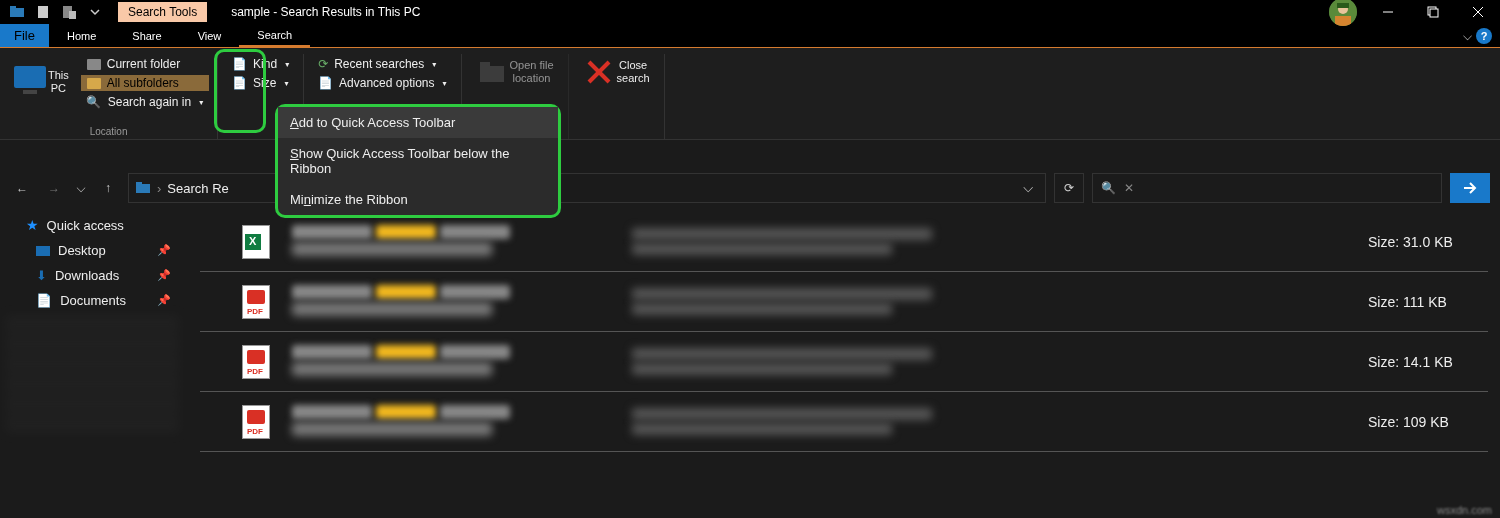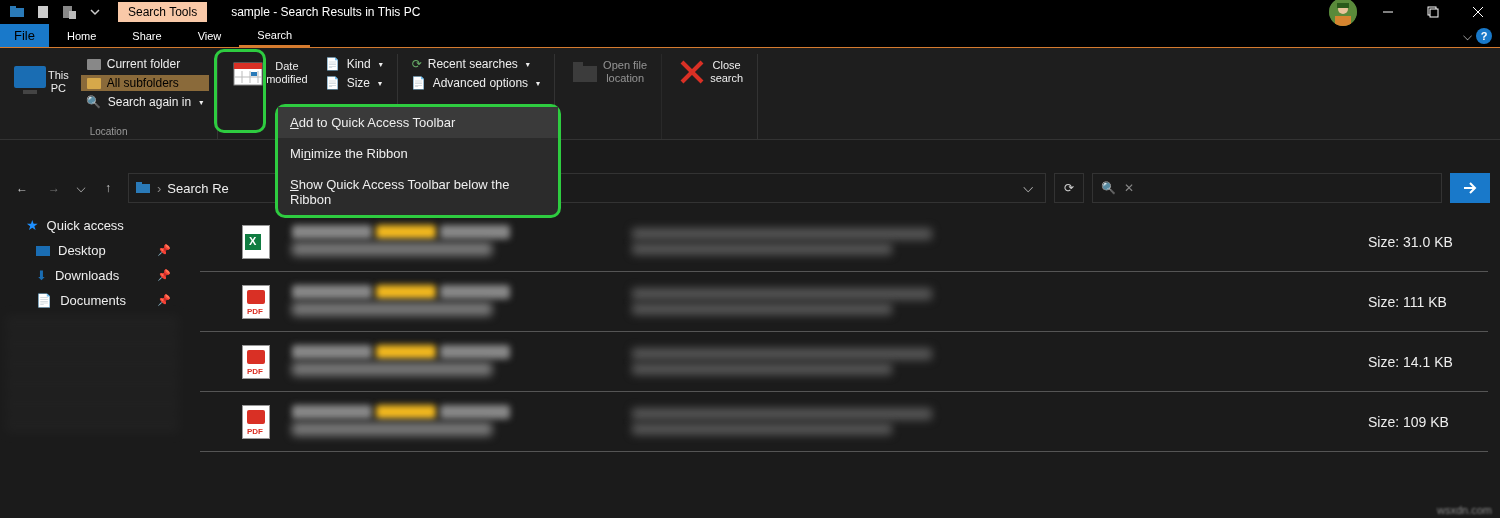--- a/index.html
+++ b/index.html
@@ -190,33 +190,20 @@
             <span>Search again in</span>
             <span class="caret">▾</span>
           </div>
       </div>
     </div>
     <div class="rb-group-label">Location</div>
   </div>
 
   <div class="rb-group" style="border-right:1px solid #333;">
     <div style="display:flex; gap:6px;">
-      <div class="rb-big">
-        <div class="icon32"><svg viewBox="0 0 32 32">
-              <rect x="2" y="6" width="28" height="22" fill="#fff" stroke="#888"></rect>
-              <rect x="2" y="6" width="28" height="6" fill="#d93025"></rect>
-              <line x1="10" y1="14" x2="10" y2="26" stroke="#bbb"></line>
-              <line x1="18" y1="14" x2="18" y2="26" stroke="#bbb"></line>
-              <line x1="26" y1="14" x2="26" y2="26" stroke="#bbb"></line>
-              <line x1="2" y1="20" x2="30" y2="20" stroke="#bbb"></line>
-              <rect x="19" y="15" width="6" height="4" fill="#2a7ab8"></rect>
-            </svg></div>
-        <div class="rb-label" style="white-space:pre-line;">Date
-modified</div>
-      </div>
       <div class="rb-stack">
         <div class="rb-small">
             <span>📄</span>
             <span>Kind</span>
             <span class="caret">▾</span>
           </div>
         <div class="rb-small">
             <span>📄</span>
             <span>Size</span>
             <span class="caret">▾</span>
@@ -260,22 +247,22 @@
       <div class="rb-label" style="white-space:pre-line;">Close
 search</div>
     </div>
   </div>
 
   <div class="hl date-hl"></div>
 </div>
 
 <div class="context-menu hl">
   <div class="cm-item hover"><span class="ul">A</span><span id="cm1rest">dd to Quick Access Toolbar</span></div>
+  <div class="cm-item"><span class="ul">S</span><span id="cm2rest">how Quick Access Toolbar below the Ribbon</span></div>
   <div class="cm-item"><span>Mi</span><span class="ul">n</span><span id="cm3rest">imize the Ribbon</span></div>
-  <div class="cm-item"><span class="ul">S</span><span id="cm2rest">how Quick Access Toolbar below the Ribbon</span></div>
 </div>
 
 <div class="navrow">
   <div class="nav-arrow">←</div>
   <div class="nav-arrow" style="opacity:0.5;">→</div>
   <div class="nav-arrow" style="width:14px;">⌵</div>
   <div class="nav-arrow">↑</div>
   <div class="breadcrumb">
     <span><svg width="16" height="14">
           <rect x="1" y="4" width="14" height="9" fill="#2a7ab8"></rect>

